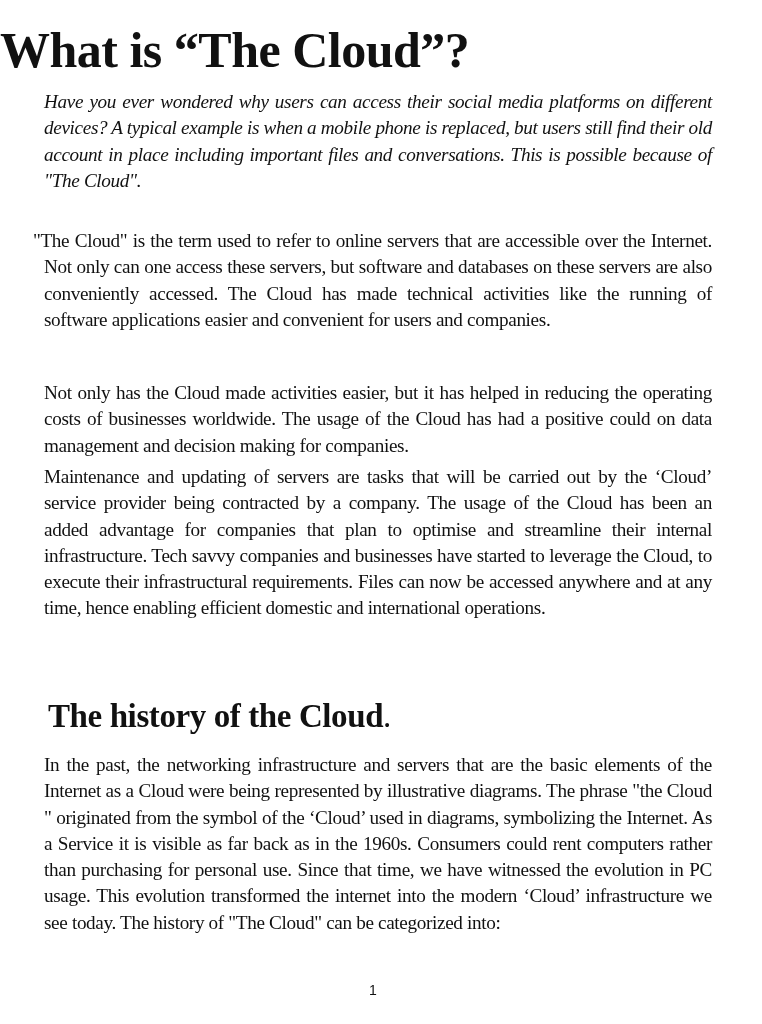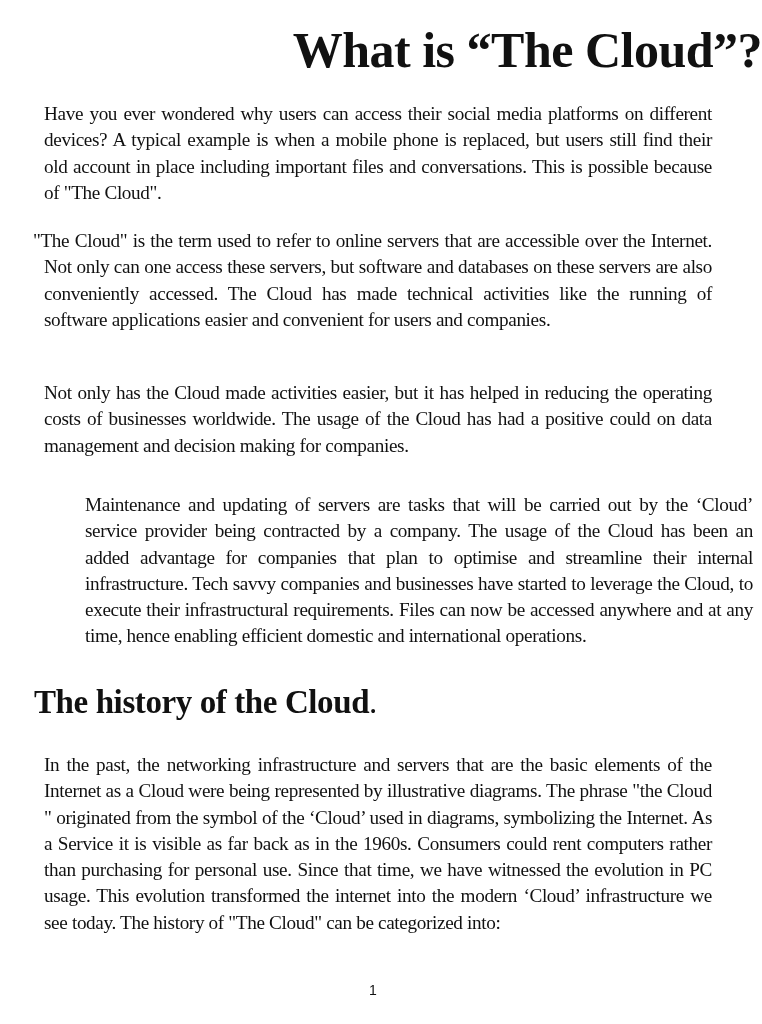--- a/index.html
+++ b/index.html
@@ -2,37 +2,37 @@
 <html><head>
   <meta charset="utf-8">
   <style>
     html, body { margin: 0; padding: 0; background: #ffffff; }
     body {
       width: 762px; height: 1024px; position: relative; overflow: hidden;
       font-family: "Liberation Serif", serif; color: #111111;
     }
     .title {
       position: absolute; left: 0; width: 762px; top: 22px;
-      text-align: right; font-weight: bold; font-size: 50px; line-height: 56px;
+      text-align: left; font-weight: bold; font-size: 50px; line-height: 56px;
       letter-spacing: -0.5px; margin: 0;
     }
     .para {
       position: absolute; left: 44px; width: 668px;
       font-size: 19.2px; line-height: 26.3px; text-align: justify;
       margin: 0; letter-spacing: -0.35px;
     }
     .para.hang { text-indent: -11px; }
-    #p1 { top: 101px; }
+    #p1 { top: 89px; font-style: italic; }
     #p2 { top: 228px; }
     #p3 { top: 380px; }
-    #p4 { top: 492px; margin-left: 41px; }
+    #p4 { top: 464px; }
     #p5 { top: 752px; }
     .h2 {
       position: absolute; left: 34px; top: 682px;
-      font-weight: bold; font-size: 33px; line-height: 40px; margin: 0;
+      font-weight: bold; font-size: 33px; line-height: 40px; margin: 14px;
       letter-spacing: -0.4px;
     }
     .h2 .dot { font-weight: normal; }
     .pagenum {
       position: absolute; left: 0; width: 746px; top: 982px;
       text-align: center; font-family: "Liberation Sans", sans-serif; font-size: 14px;
     }
   </style>
 </head>
 <body>

